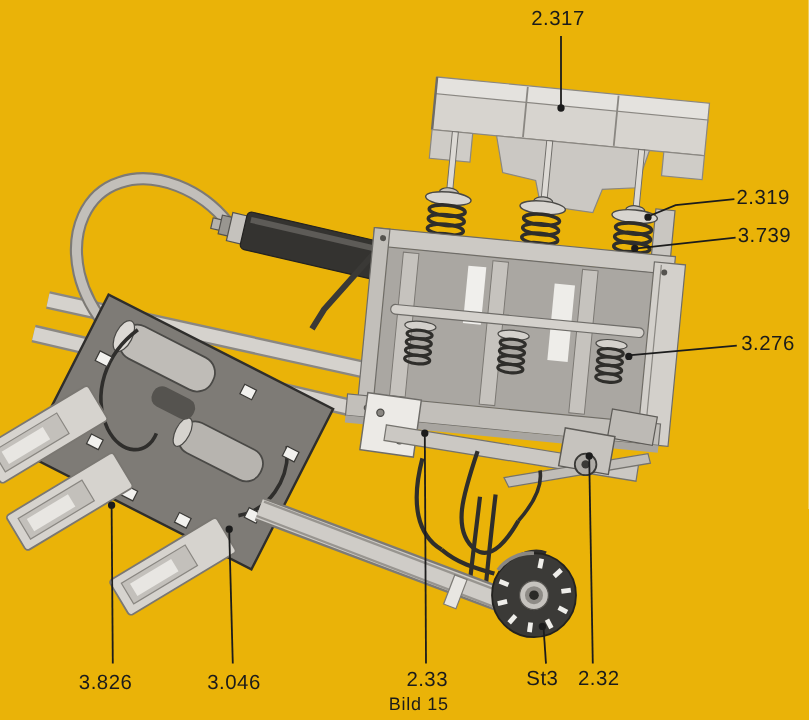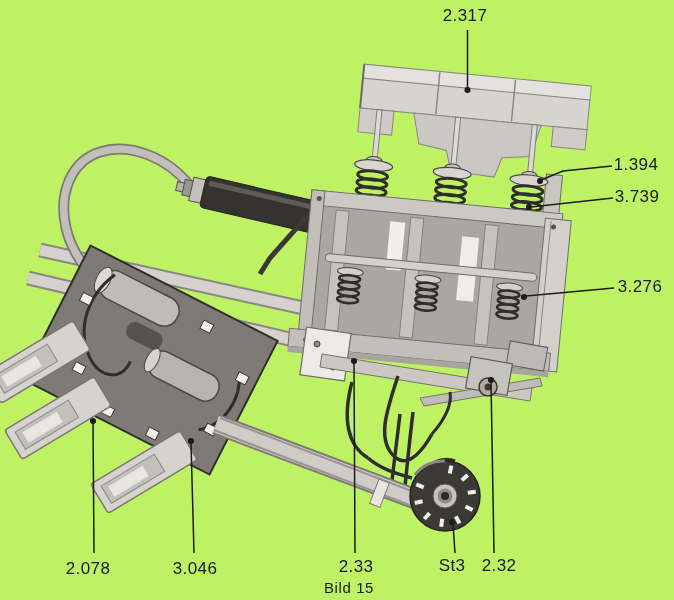--- a/index.html
+++ b/index.html
@@ -1,18 +1,18 @@
 <!DOCTYPE html>
 <html><head>
 <meta charset="utf-8">
 <style>
   html,body{margin:0;padding:0;background:#ffffff;}
   .stage{
     position:relative;width:674px;height:600px;overflow:hidden;
-    background:#bef264;font-family:"Liberation Sans",sans-serif;
+    background:#eab308;font-family:"Liberation Sans",sans-serif;
   }
   .stage svg{position:absolute;left:0;top:0;}
   .lbl{
     position:absolute;transform:translate(-50%,-50%);
     font-size:17px;color:#1b1b1b;letter-spacing:.4px;white-space:nowrap;
   }
   .caption{
     position:absolute;transform:translate(-50%,-50%);
     font-size:15px;color:#1b1b1b;letter-spacing:.6px;white-space:nowrap;text-align:right;
   }
@@ -252,24 +252,24 @@
     <line x1="355" y1="553" x2="354" y2="362"></line>
         <circle cx="354" cy="361" r="2.3"></circle>
     <line x1="455" y1="553" x2="453" y2="524"></line>
         <circle cx="452" cy="522" r="2.3"></circle>
     <line x1="494" y1="553" x2="491" y2="381"></line>
         <circle cx="491" cy="380" r="2.3"></circle>
   </g>
 </svg>
 
 <div class="lbl" style="left:465px;top:16px">2.317</div>
-<div class="lbl" style="left:636px;top:165px">1.394</div>
+<div class="lbl" style="left:636px;top:165px">2.319</div>
 <div class="lbl" style="left:637px;top:197px">3.739</div>
 <div class="lbl" style="left:640px;top:287px">3.276</div>
-<div class="lbl" style="left:88px;top:569px">2.078</div>
+<div class="lbl" style="left:88px;top:569px">3.826</div>
 <div class="lbl" style="left:195px;top:569px">3.046</div>
 <div class="lbl" style="left:356px;top:567px">2.33</div>
 <div class="lbl" style="left:452px;top:566px">St3</div>
 <div class="lbl" style="left:499px;top:566px">2.32</div>
 
 <div class="caption" style="left:349px;top:587px">Bild 15</div>
 
 </div>
 
 </body></html>

